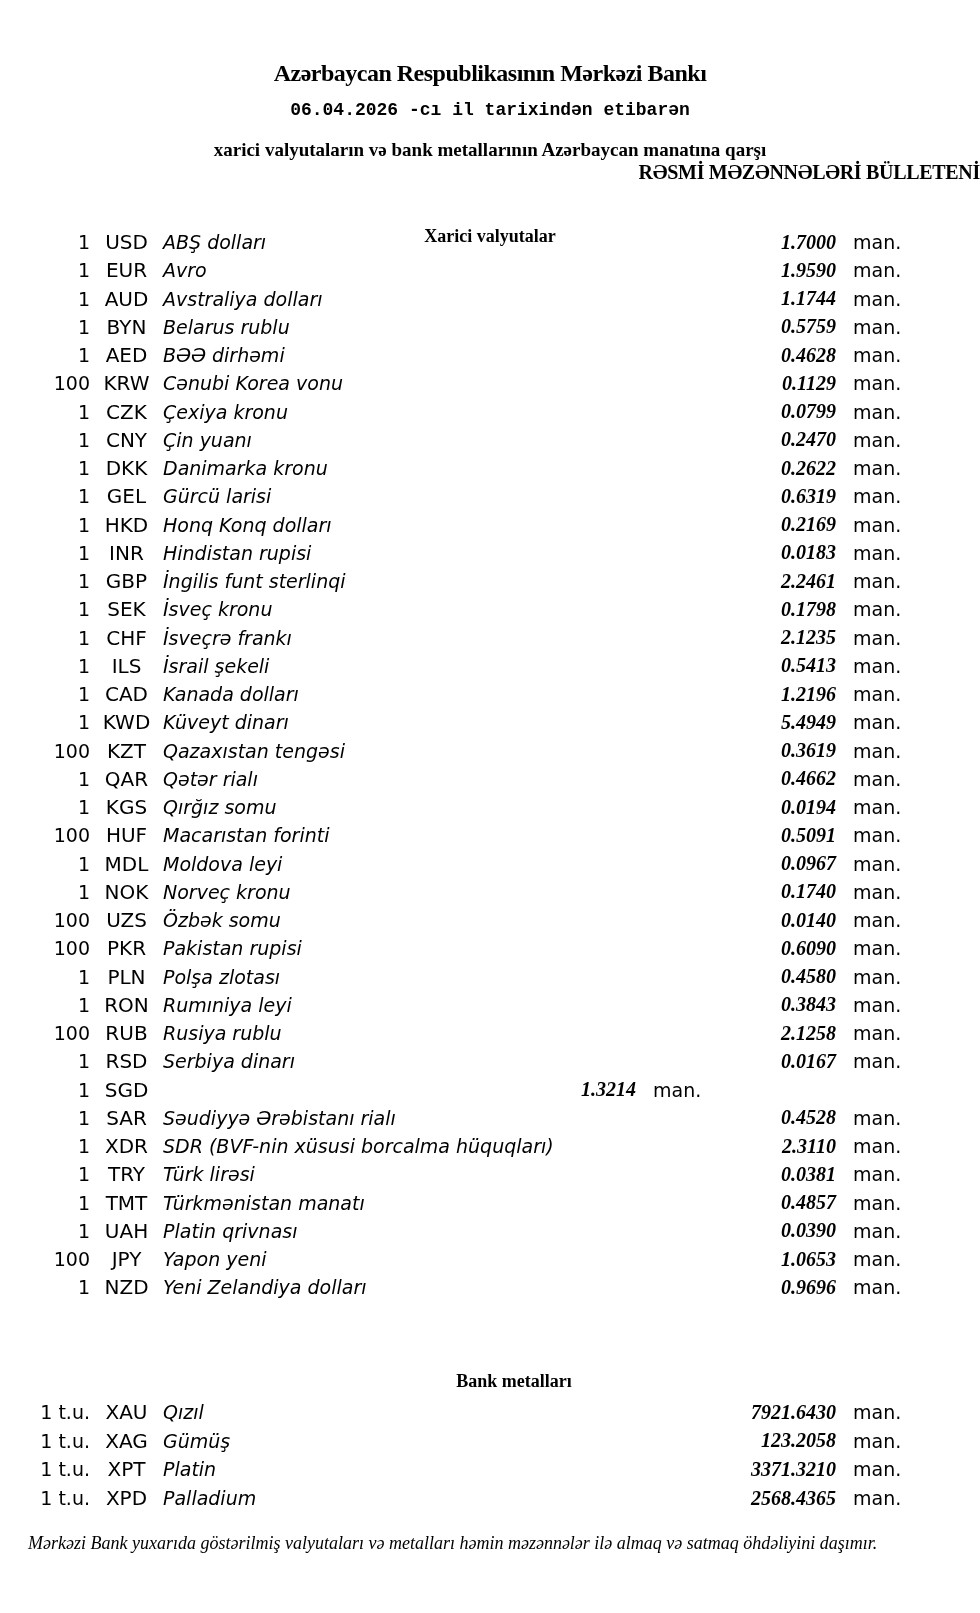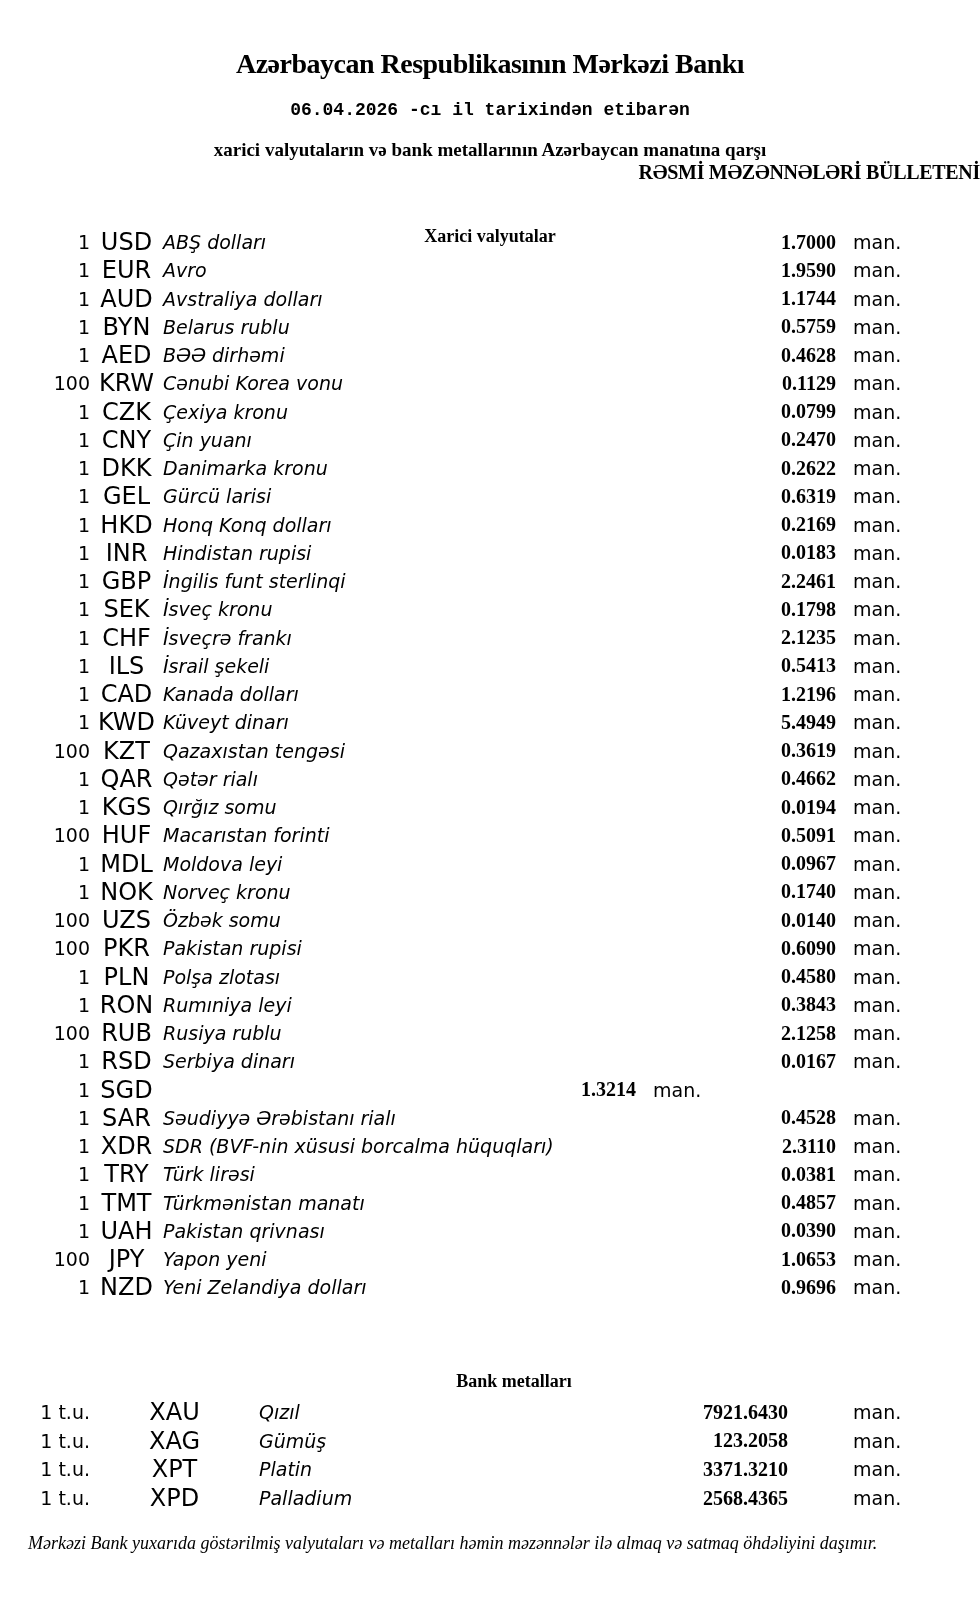--- a/index.html
+++ b/index.html
@@ -9,46 +9,46 @@
     position: relative; overflow: hidden;
     font-family: "DejaVu Sans", sans-serif;
   }
   .center-line {
     position: absolute; left: 0; width: 980px;
     text-align: center;
     font-family: "Liberation Serif", serif;
     font-weight: 700;
     white-space: nowrap;
   }
-  #doc-title        { top: 48px;  font-size: 28px; letter-spacing: -0.5px; }
+  #doc-title        { top: 60px;  font-size: 24px; letter-spacing: -0.5px; }
   #date-line        { top: 100px; font-size: 18px; font-family: Liberation Mono, monospace; }
   #subject-line     { top: 139px; font-size: 19px; }
   #bulletin-line    { top: 161px; font-size: 20px; letter-spacing: -0.3px; text-align: right; }
   #currencies-title { top: 204px; font-size: 18px; margin-top: 22px; }
   #metals-title     { top: 1371px; font-size: 18px; padding-left: 24px; }
 
   .rates { position: absolute; left: 0; width: 908px; }
   #currency-rates-table { top: 228px; }
   #metal-rates-table    { top: 1398px; }
 
   .row {
     display: grid;
     grid-template-columns: 90px 73px 1fr 200px 68px;
     height: 28.26px;
     align-items: center;
   }
-  #metal-rates-table .row { height: 28.6px; gap: 48px; }
+  #metal-rates-table .row { height: 28.6px; }
 
   .qty  { text-align: right;  font-size: 19px; white-space: nowrap; }
-  .code { text-align: center; font-size: 24px; }
+  .code { text-align: center; font-size: 20px; }
   .name { text-align: left;   font-size: 19px; white-space: nowrap; font-style: italic; }
   .rate {
     text-align: right;
     font-family: "Liberation Serif", serif;
-    font-weight: 700;
+    font-style: italic; font-weight: 700;
     font-size: 20px; padding-right: 4px;
     white-space: nowrap;
   }
   .man { font-size: 19px; padding-left: 13px; white-space: nowrap; }
 
   #footer-disclaimer {
     position: absolute; left: 28px; top: 1533px; width: 930px;
     font-family: "Liberation Serif", serif;
     font-style: italic; font-size: 18px;
     white-space: nowrap;
@@ -304,21 +304,21 @@
     <div class="row">
     <span class="qty">1</span>
     <span class="code">TMT</span>
     <span class="name">Türkmənistan manatı</span>
     <span class="rate">0.4857</span>
     <span class="man">man.</span>
   </div>
     <div class="row">
     <span class="qty">1</span>
     <span class="code">UAH</span>
-    <span class="name">Pakistan qrivnası</span>
+    <span class="name">Platin qrivnası</span>
     <span class="rate">0.0390</span>
     <span class="man">man.</span>
   </div>
     <div class="row">
     <span class="qty">100</span>
     <span class="code">JPY</span>
     <span class="name">Yapon yeni</span>
     <span class="rate">1.0653</span>
     <span class="man">man.</span>
   </div>

